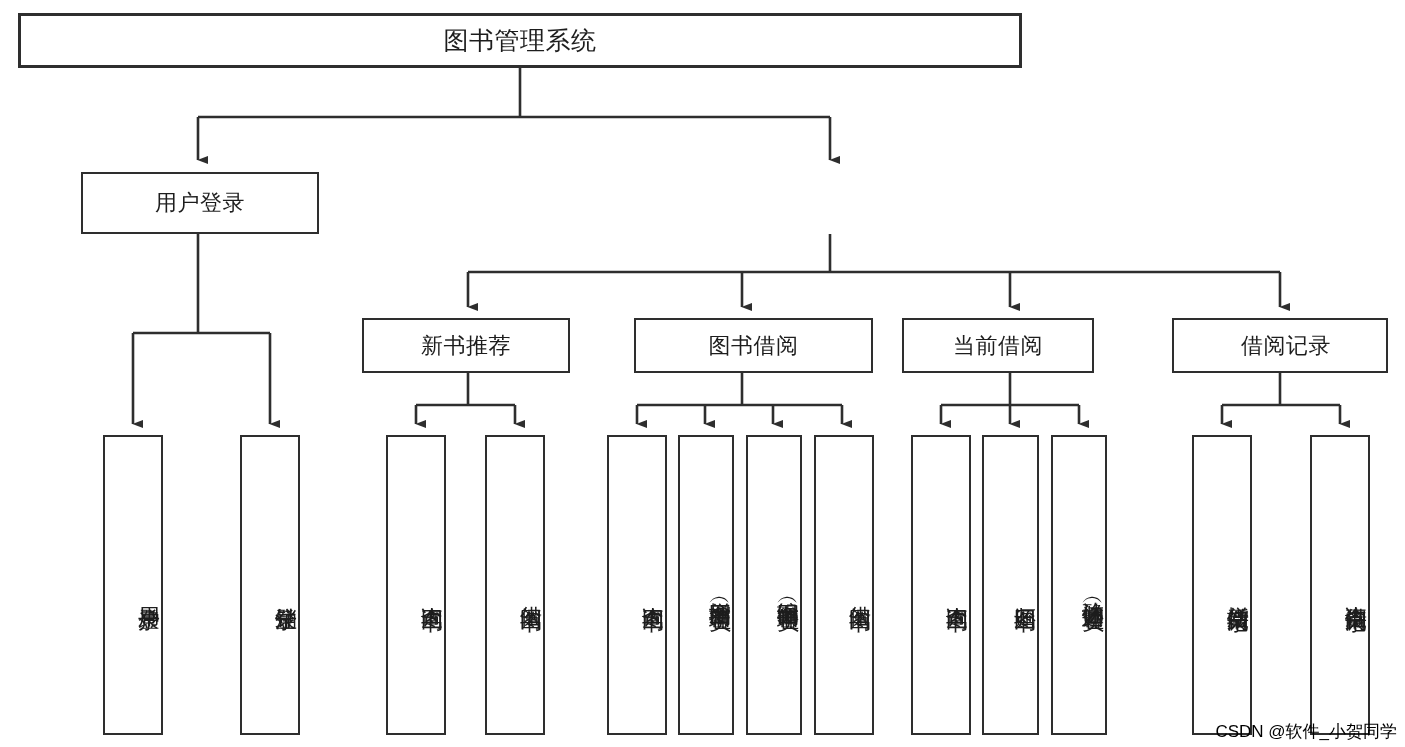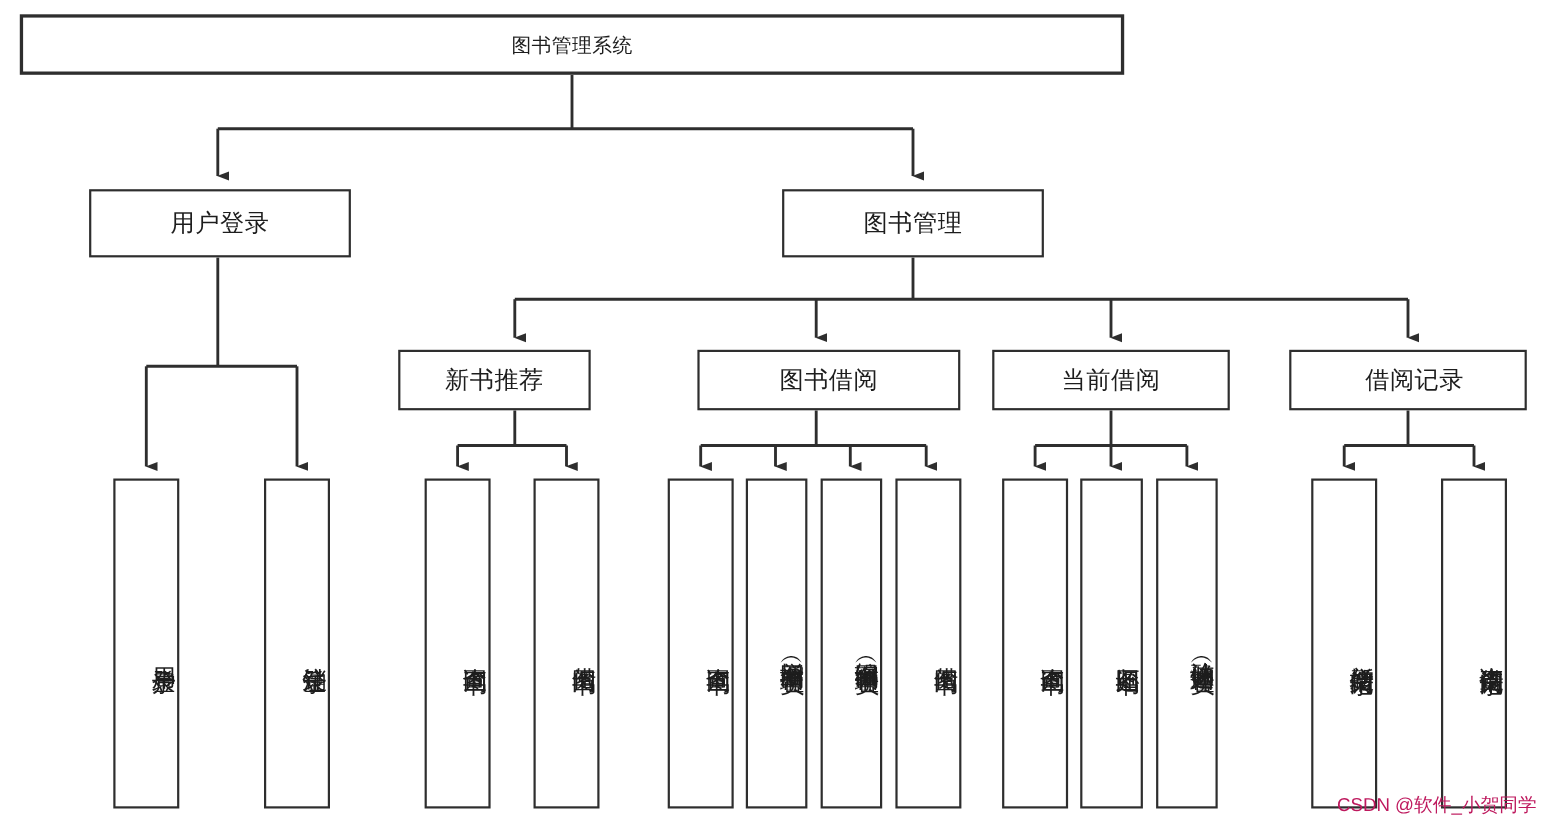--- a/index.html
+++ b/index.html
@@ -27,21 +27,21 @@
     box-sizing:border-box;
     background:#ffffff;
     border:2.6px solid #2e2e2e;
     display:flex;
     align-items:center;
     justify-content:center;
     color:#1d1d1d;
     letter-spacing:0.02em;
   }
   .node.root{
-    font-size:18px;
+    font-size:25px;
     border-width:3px;
   }
   .node.lvl2{
     font-size:22px;
   }
   .node.lvl3{
     font-size:22px;
   }
   
   .node.leaf{
@@ -60,21 +60,21 @@
   .leaf-text{
     display:block;
     white-space:nowrap;
   }
   
   #watermark{
     position:absolute;
     right:8px;
     bottom:4px;
     font-size:17px;
-    color:#be185d;
+    color:#000000;
     white-space:nowrap;
     user-select:none;
   }
 </style>
 </head>
 <body>
 
 <div id="canvas">
 
   <svg id="connectors" viewBox="0 0 1405 747" width="1405" height="747">
@@ -129,33 +129,30 @@
   </svg>
 
   <div class="node root" style="left:18px;top:13px;width:1004px;height:55px;">
     <span>图书管理系统</span>
   </div>
 
   <div class="node lvl2" style="left:81px;top:172px;width:238px;height:62px;">
     <span>用户登录</span>
   </div>
 
-  <div class="node lvl2" style="left:711px;top:172px;width:238px;height:62px;">
-    <span>图书管理</span>
-  </div>
-
-  <div class="node lvl3" style="left:362px;top:318px;width:175px;height:55px;">
+
+  <div class="node lvl3" style="left:362px;top:318px;width:208px;height:55px;">
     <span>新书推荐</span>
   </div>
 
   <div class="node lvl3" style="left:634px;top:318px;width:239px;height:55px;">
     <span>图书借阅</span>
   </div>
 
-  <div class="node lvl3" style="left:902px;top:318px;width:216px;height:55px;">
+  <div class="node lvl3" style="left:902px;top:318px;width:192px;height:55px;">
     <span>当前借阅</span>
   </div>
 
   <div class="node lvl3" style="left:1172px;top:318px;width:216px;height:55px;padding-left:12px;">
     <span>借阅记录</span>
   </div>
 
   <div class="node leaf" style="left:103px;top:435px;width:60px;height:300px;">
     <span class="leaf-text">用户登录</span>
   </div>

